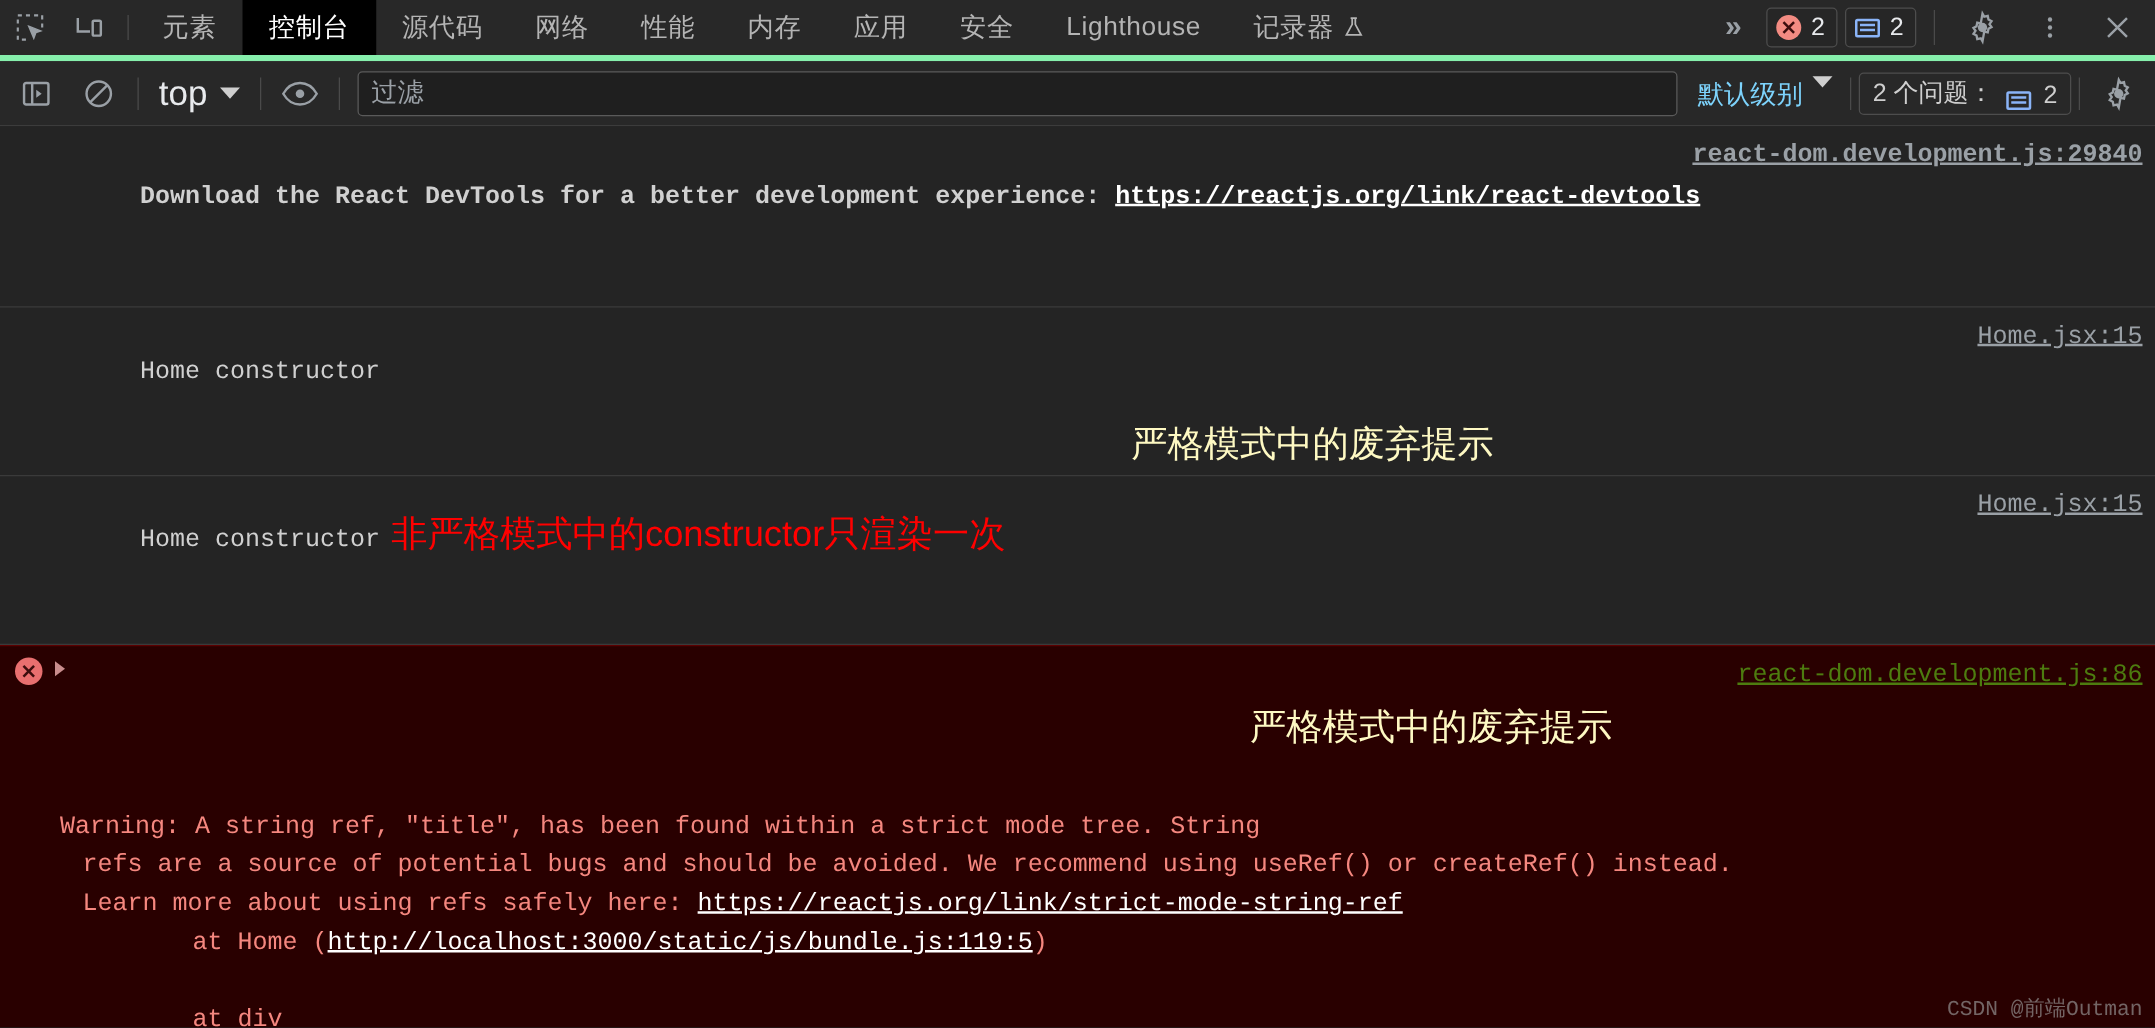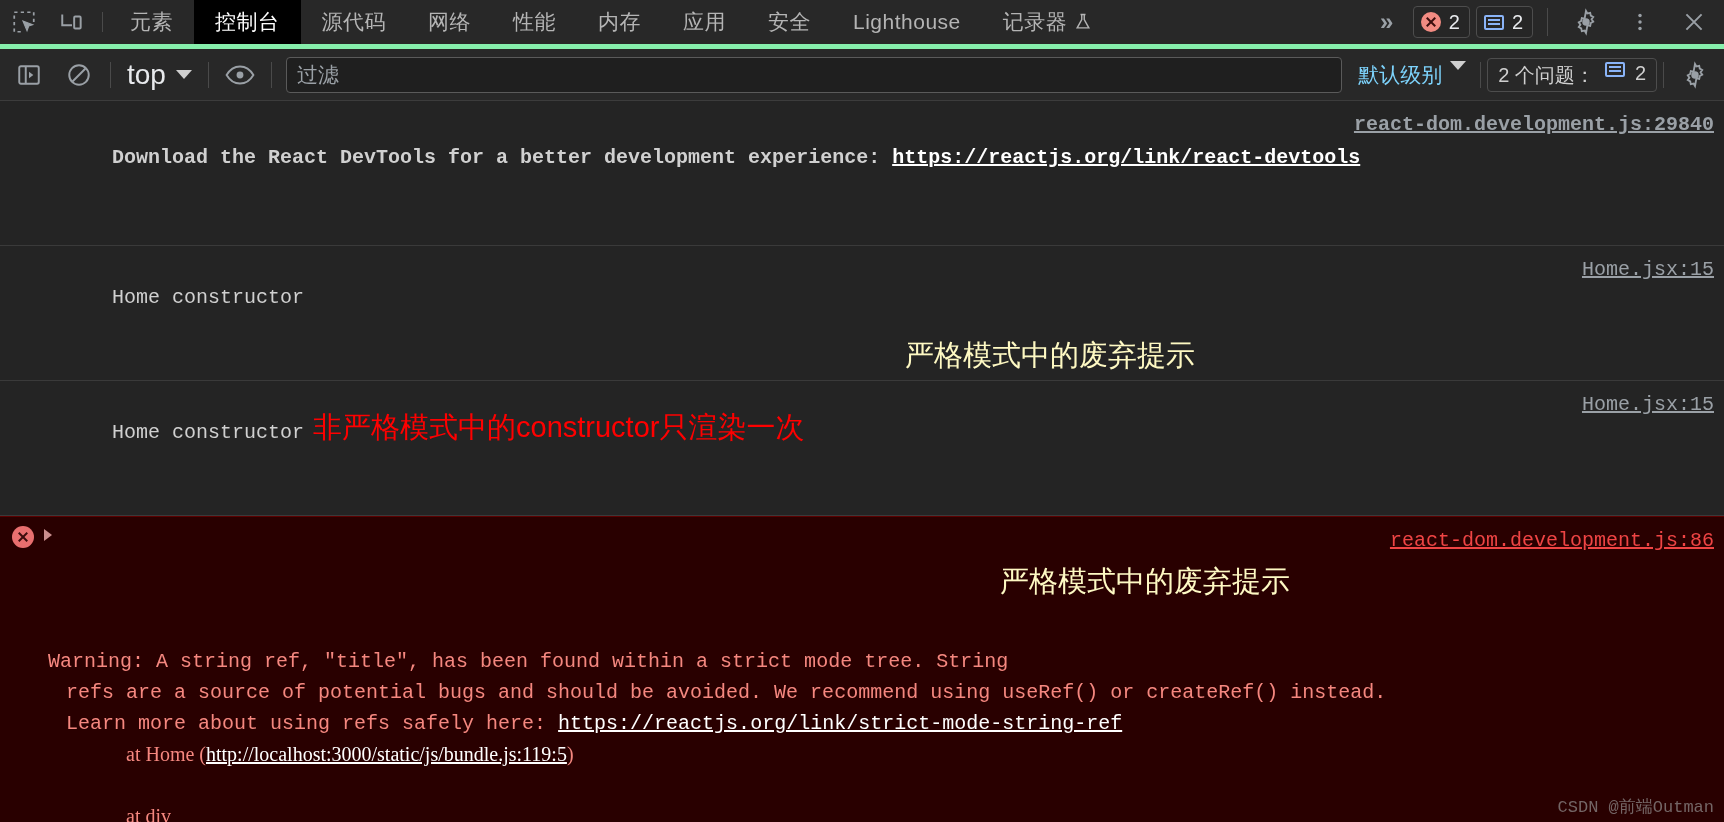--- a/index.html
+++ b/index.html
@@ -110,21 +110,21 @@
     padding: 0 10px;
     outline: none;
     font-family: "Liberation Sans", sans-serif;
   }
   .filter-input::placeholder { color: #9aa0a6; }
   .level-select {
     display:flex; gap:8px;
     color:#7dd3fc; font-size: 21px; padding: 0 8px; white-space:nowrap;
   }
   .issues-pill {
-    display:flex; align-items:flex-start; gap: 10px;
+    display:flex; align-items:flex-end; gap: 10px;
     border:1px solid #4d4d4d; border-radius:4px;
     padding: 3px 10px; height: 34px;
     color:#cfcfcf; font-size: 20px; white-space: nowrap;
   }
 
   
   .console {
     position: relative;
     background: #242424;
     height: 721px;
@@ -145,21 +145,21 @@
     border-top: 1px solid #5c0000;
     border-bottom: 1px solid #5c0000;
     color: #f5877f;
     padding-left: 48px;
   }
   .row .src {
     position: absolute; right: 10px; top: 8px;
     color: #9aa0a6; text-decoration: underline;
     font-family: "Liberation Mono", monospace;
   }
-  .row.err .src { color: #ef4444; }
+  .row.err .src { color: #4d7c0f; }
   .banner { color: #d0d0d0; font-weight: 700; padding-top: 10px; padding-bottom: 10px;}
   .banner .lnk { color:#ffffff; text-decoration: underline; font-weight:700; }
   .err .lnk { color: #ffffff; text-decoration: underline; }
   .err .paren { color: #f5877f; }
 
   .err-badge {
     position: absolute; left: 12px; top: 9px;
     width: 22px; height: 22px; border-radius: 50%;
     background: #e86f6f;
   }
@@ -168,21 +168,21 @@
     width:12px; height:2px; background:#3b0d0d;
   }
   .err-badge::before { transform: rotate(45deg); }
   .err-badge::after  { transform: rotate(-45deg); }
   .tri {
     position:absolute; left:44px; top:12px;
     width:0;height:0;border-top:6px solid transparent;border-bottom:6px solid transparent;
     border-left:8px solid #c98d8d;
   }
   .err .body { display:block; padding-left: 18px; text-indent: -18px; }
-  .stack { padding-left: 40px; display:block; text-indent: 0; font-family: Liberation Serif, serif; }
+  .stack { padding-left: 40px; display:block; text-indent: 0; }
 
   
   .anno {
     position: absolute;
     font-family: "Liberation Sans", sans-serif;
     font-size: 29px;
     white-space: nowrap;
     pointer-events: none;
     z-index: 20;
   }

